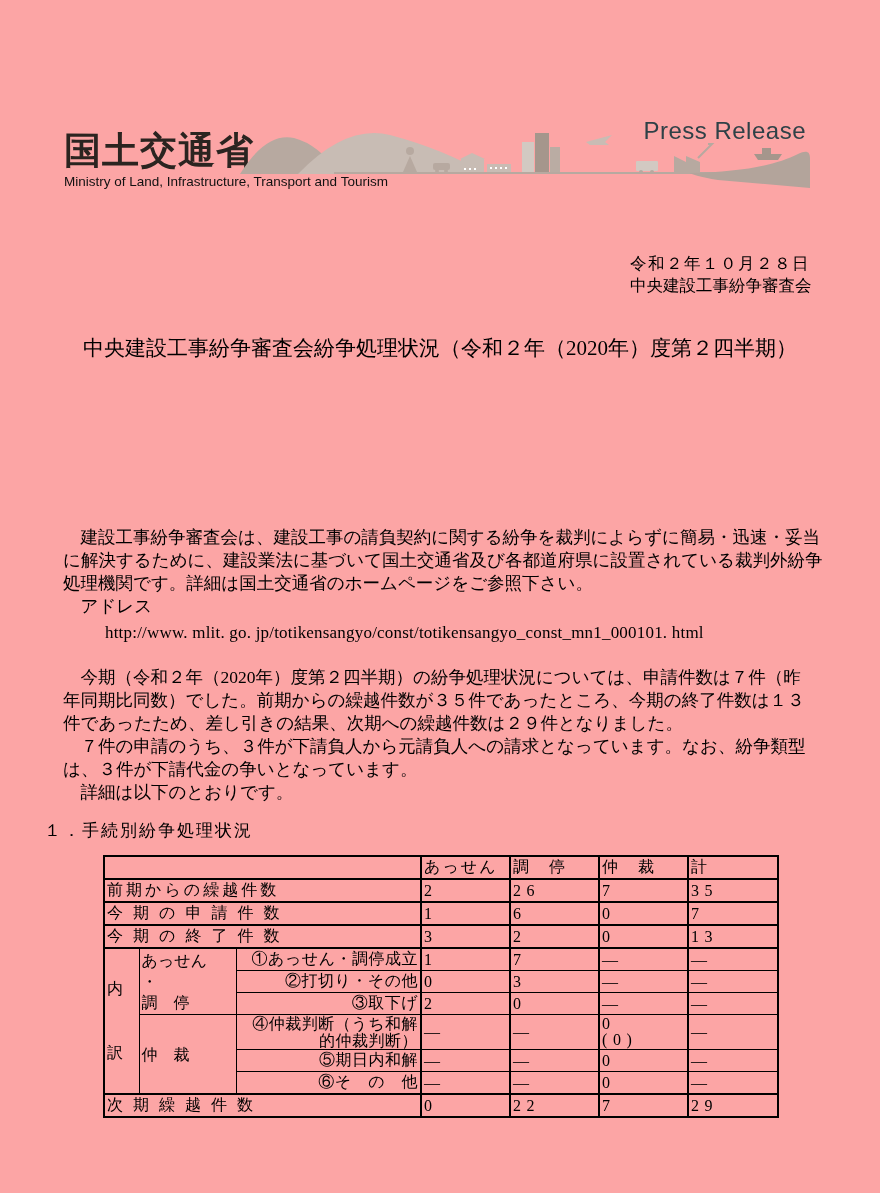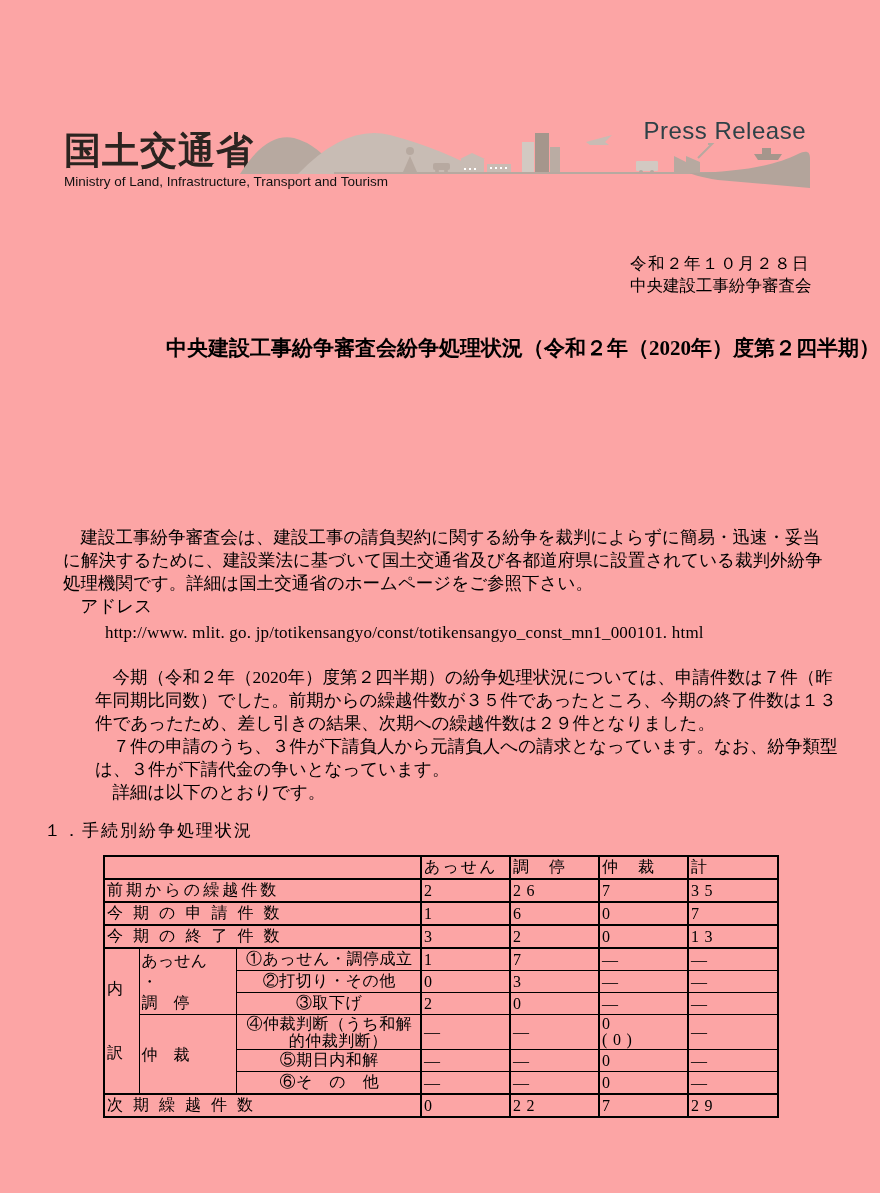--- a/index.html
+++ b/index.html
@@ -27,32 +27,32 @@
     font-family:"Liberation Sans","DejaVu Sans",sans-serif;
     font-size:24px; color:#2f4147; letter-spacing:0.5px;
   }
   
   .date-block { position:absolute; left:630px; top:253px; font-size:16.5px; line-height:22px; }
   .date-line { letter-spacing:1.5px; }
   .org-line  { letter-spacing:0px; }
   
   .doc-title {
     position:absolute; left:0; top:334px; width:100%;
-    text-align:right; font-size:21px; font-weight:bold; letter-spacing:0px;
+    text-align:center; font-size:21px; font-weight:normal; letter-spacing:0px;
   }
   
   .notice-box {
     position:absolute; left:59px; top:423px; width:743px;
     border:2px solid #000; padding:8px 10px 9px 11px;
     font-size:17.5px; line-height:23px;
   }
   
   .para { position:absolute; left:63px; width:760px; font-size:17.5px; line-height:23px; }
   .intro   { top:526px; }
-  .summary { top:666px;margin-left:32px; }
+  .summary { top:666px; }
   .url-line { padding-left:42px; margin-top:3px; font-size:17px; letter-spacing:0.2px; }
   
   .section-heading {
     position:absolute; left:44px; top:819px;
     font-size:17px; font-weight:normal; letter-spacing:2px;
   }
   
   .disputes-table {
     position:absolute; left:103px; top:855px; width:674px;
     border-collapse:collapse; table-layout:fixed;
@@ -64,21 +64,21 @@
   }
   tr.major > td, tr.major > th { border-top:2px solid #000; border-bottom:2px solid #000; }
   .disputes-table .val { border-left:2px solid #000; letter-spacing:0.35em; }
   .disputes-table th.val { letter-spacing:2px; }
   tr.hdr  > * { height:22px; }
   tr.major > td { height:22px; }
   tr.bd   > td { height:20px; }
   tr.bd.tall > td { height:34px; }
   tr.bottom > td { height:22px; }
   .rowlabel { letter-spacing:3px; }
-  td.item { text-align:center; padding-left:4px; letter-spacing:0.5px; }
+  td.item { text-align:right; padding-left:4px; letter-spacing:0.5px; }
   td.item.hang { padding-left:22px; text-indent:-18px; line-height:17px; }
   td.side { border-right:1px solid #000; }
   .side-inner { display:flex; flex-direction:column; justify-content:space-around; height:128px; }
   td.grp { line-height:21px; }
   .stack span { display:block; line-height:16px; letter-spacing:0.35em; }
 </style>
 </head>
 <body>
 
 <div class="page">

